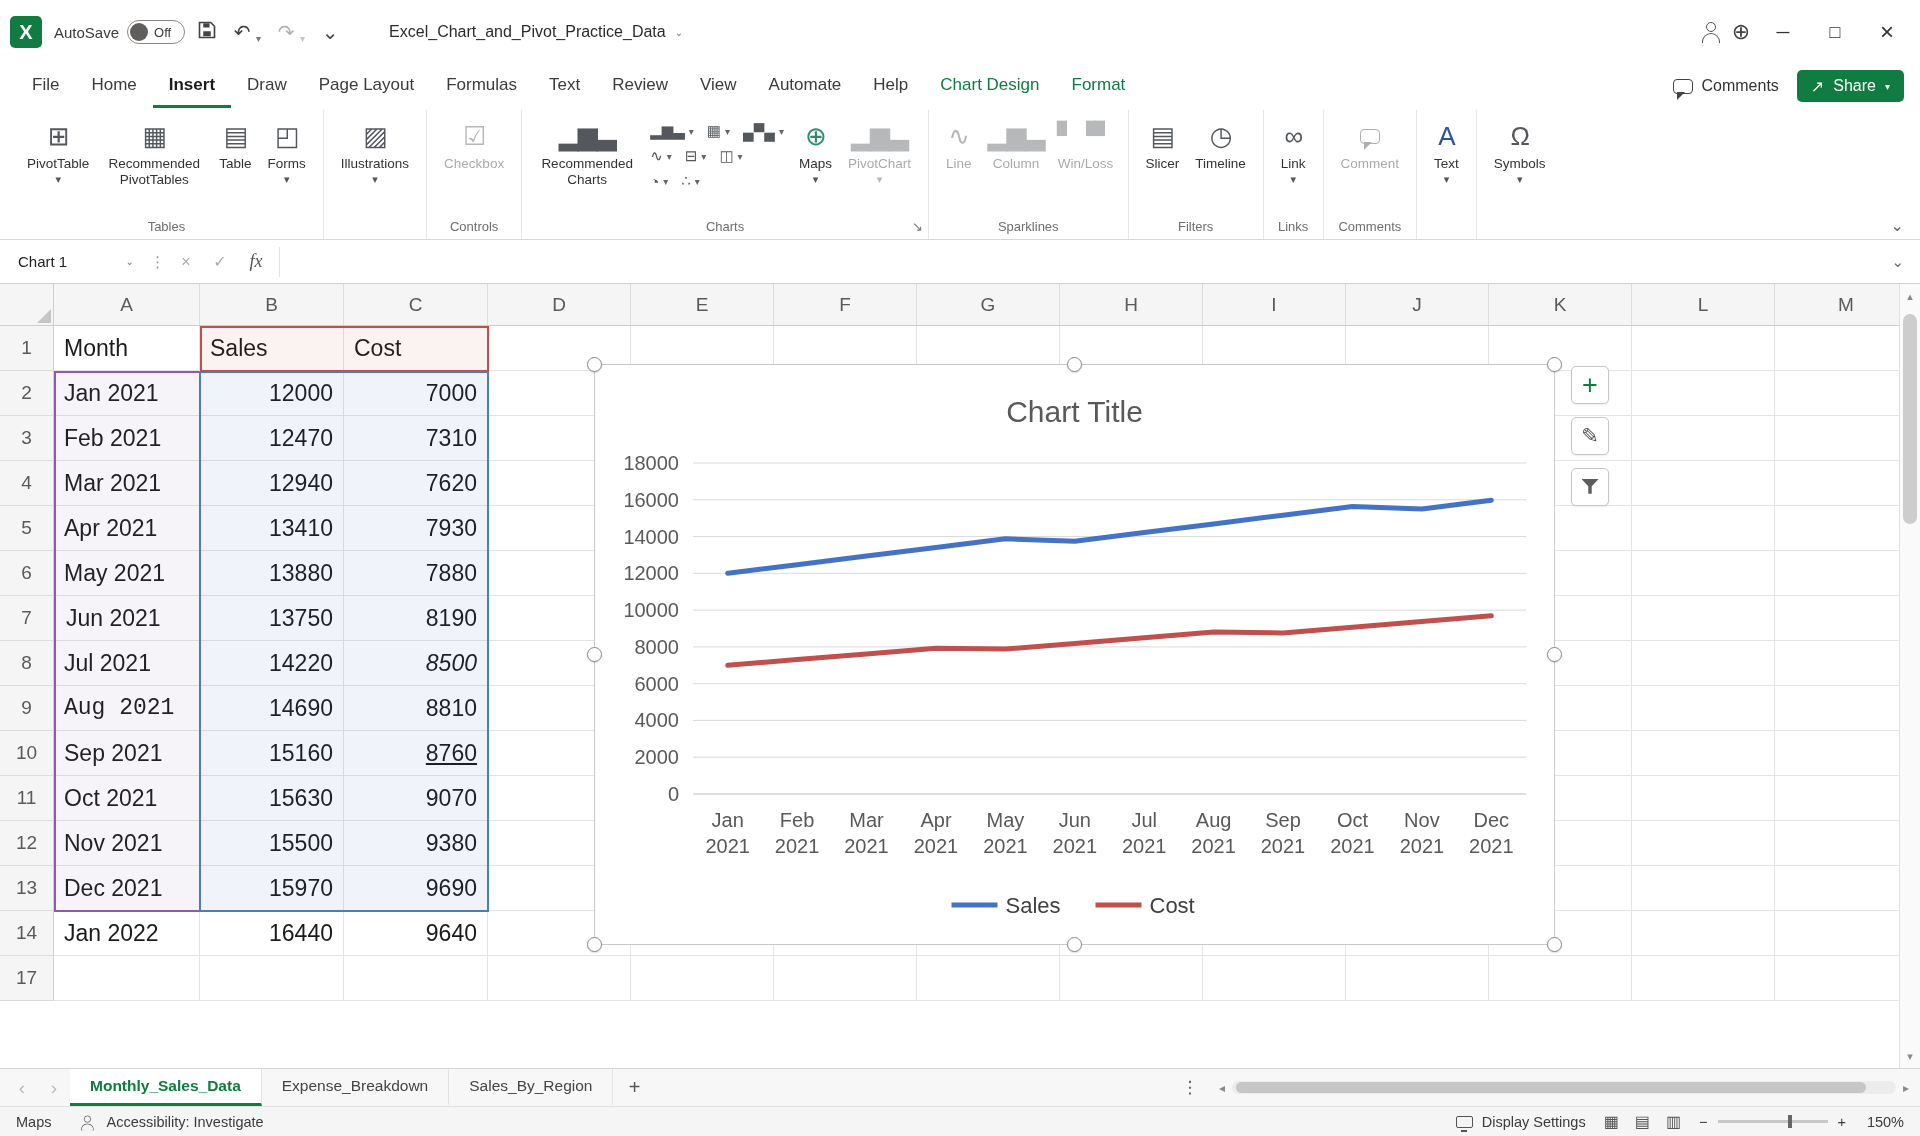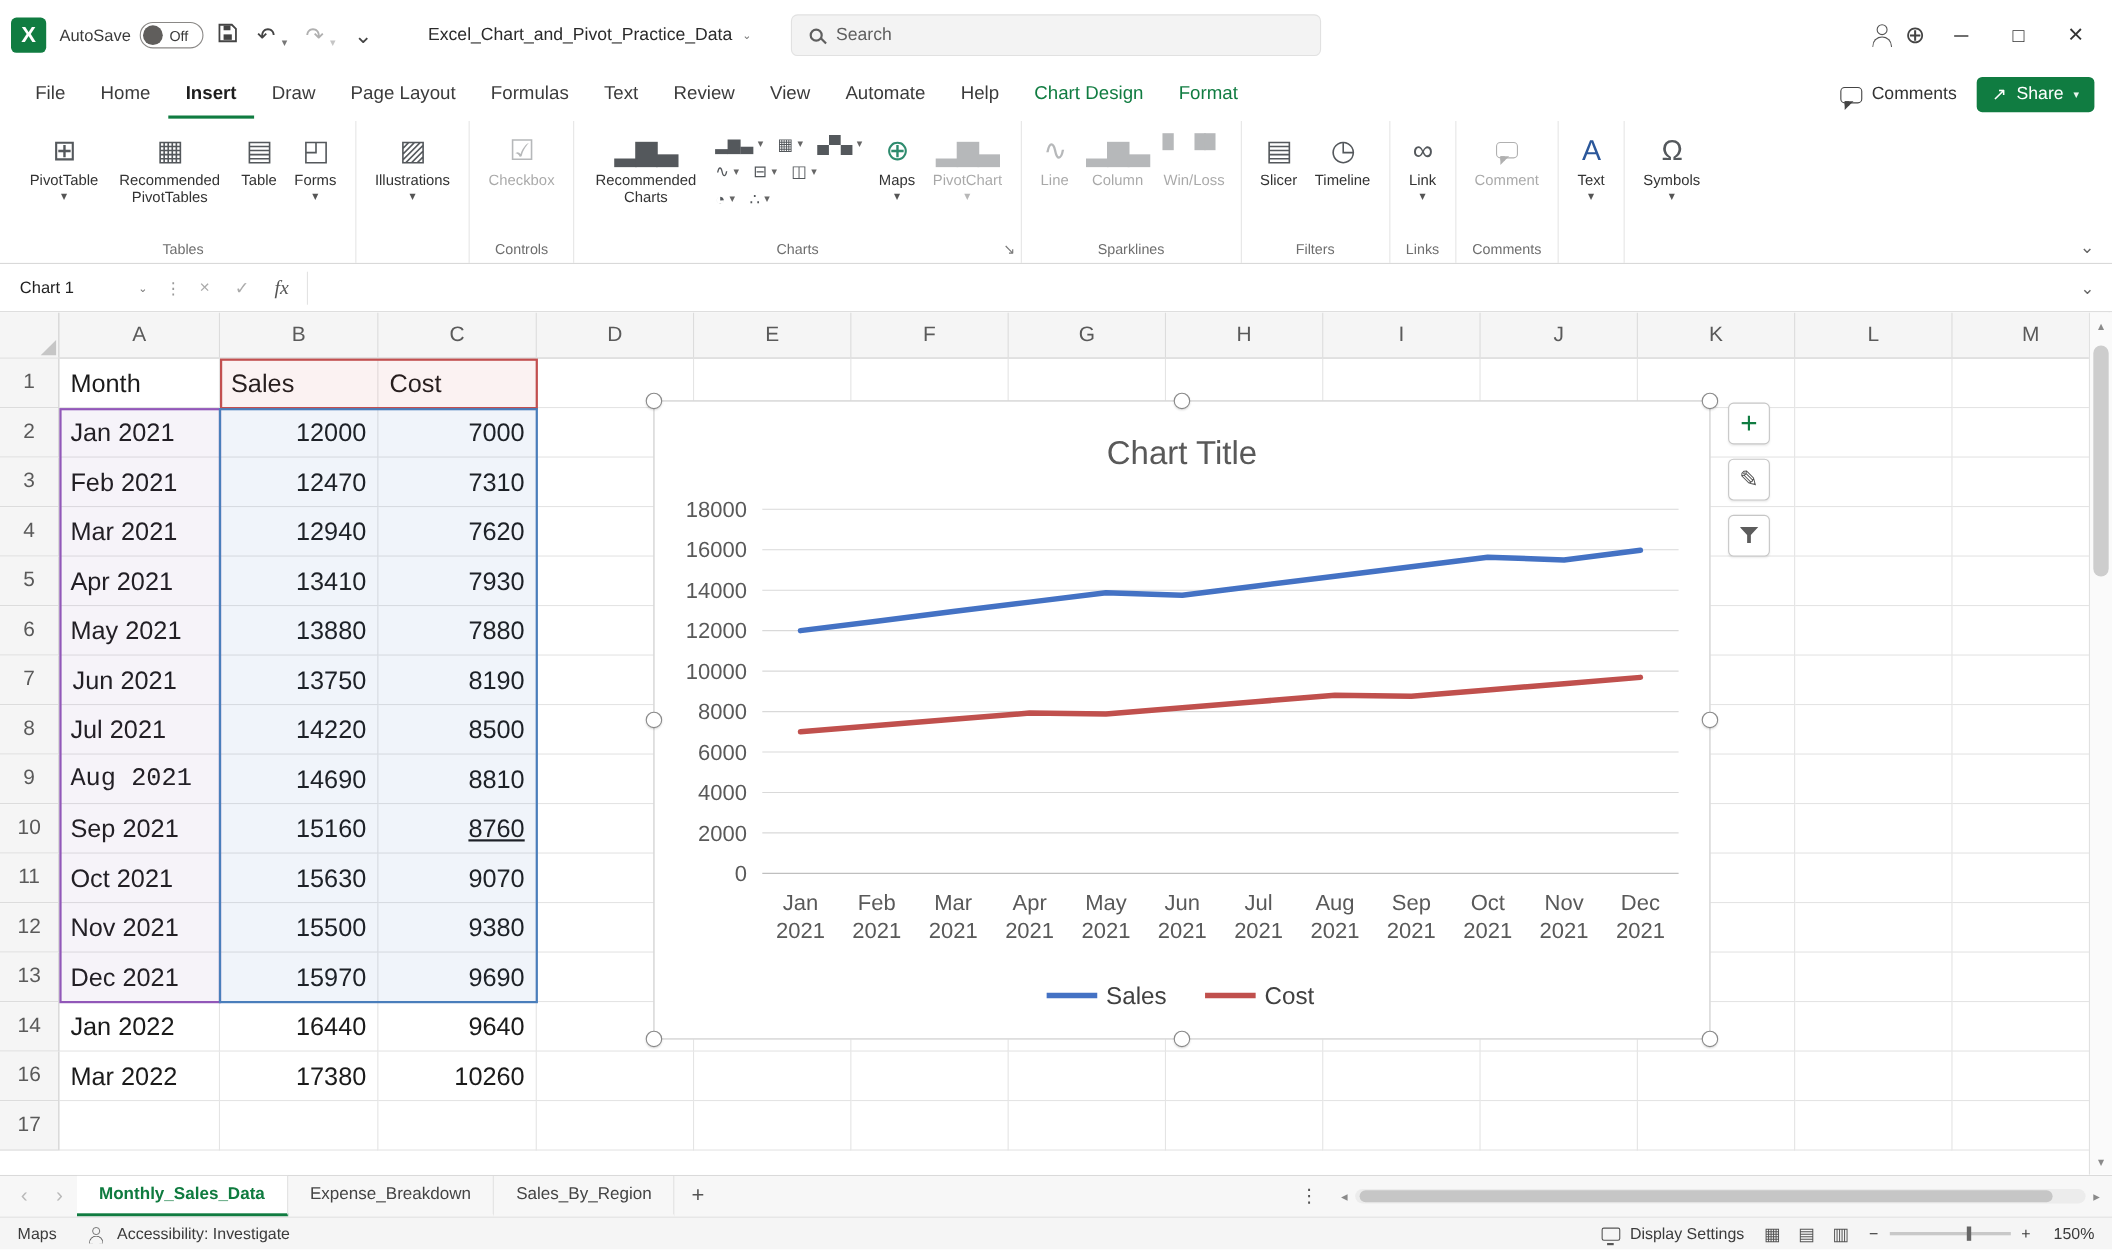--- a/index.html
+++ b/index.html
@@ -151,24 +151,20 @@
     <span class="chev">▾</span>
   </span>
   <span class="tb-group disabled">
     <span class="tb-icon">↷</span>
     <span class="chev">▾</span>
   </span>
   <span class="tb-icon">⌄</span>
   <div class="doc-title">
     <span>Excel_Chart_and_Pivot_Practice_Data</span>
     <span class="chev">⌄</span>
-  </div>
-  <div class="search">
-    <span class="mag"></span>
-    <span>Search</span>
   </div>
   <div class="tb-right">
     <span class="person"></span>
     <span class="tb-icon" style="font-size:22px">⊕</span>
     <span class="winbtn">─</span>
     <span class="winbtn">□</span>
     <span class="winbtn" style="font-size:24px">×</span>
   </div>
 </div>
 
@@ -503,21 +499,21 @@
         <div class="cell" style="width: 143px;"></div>
         <div class="cell" style="width: 143px;"></div>
         <div class="cell" style="width: 143px;"></div>
         <div class="cell" style="width: 143px;"></div>
         <div class="cell" style="width: 143px;"></div>
       </div>
       <div class="grow">
         <div class="rhead">8</div>
         <div class="cell" style="width: 146px;">Jul 2021</div>
         <div class="cell num" style="width: 144px;">14220</div>
-        <div class="cell num" style="width: 144px;">8500</div>
+        <div class="cell num" style="width: 144px; font-style: italic;">8500</div>
         <div class="cell" style="width: 143px;"></div>
         <div class="cell" style="width: 143px;"></div>
         <div class="cell" style="width: 143px;"></div>
         <div class="cell" style="width: 143px;"></div>
         <div class="cell" style="width: 143px;"></div>
         <div class="cell" style="width: 143px;"></div>
         <div class="cell" style="width: 143px;"></div>
         <div class="cell" style="width: 143px;"></div>
         <div class="cell" style="width: 143px;"></div>
         <div class="cell" style="width: 143px;"></div>
@@ -600,36 +596,20 @@
         <div class="cell" style="width: 143px;"></div>
         <div class="cell" style="width: 143px;"></div>
         <div class="cell" style="width: 143px;"></div>
         <div class="cell" style="width: 143px;"></div>
       </div>
       <div class="grow">
         <div class="rhead">14</div>
         <div class="cell" style="width: 146px;">Jan 2022</div>
         <div class="cell num" style="width: 144px;">16440</div>
         <div class="cell num" style="width: 144px;">9640</div>
-        <div class="cell" style="width: 143px;"></div>
-        <div class="cell" style="width: 143px;"></div>
-        <div class="cell" style="width: 143px;"></div>
-        <div class="cell" style="width: 143px;"></div>
-        <div class="cell" style="width: 143px;"></div>
-        <div class="cell" style="width: 143px;"></div>
-        <div class="cell" style="width: 143px;"></div>
-        <div class="cell" style="width: 143px;"></div>
-        <div class="cell" style="width: 143px;"></div>
-        <div class="cell" style="width: 143px;"></div>
-      </div>
-      <div class="grow">
-        <div class="rhead">16</div>
-        <div class="cell" style="width: 146px;">Mar 2022</div>
-        <div class="cell num" style="width: 144px;">17380</div>
-        <div class="cell num" style="width: 144px;">10260</div>
         <div class="cell" style="width: 143px;"></div>
         <div class="cell" style="width: 143px;"></div>
         <div class="cell" style="width: 143px;"></div>
         <div class="cell" style="width: 143px;"></div>
         <div class="cell" style="width: 143px;"></div>
         <div class="cell" style="width: 143px;"></div>
         <div class="cell" style="width: 143px;"></div>
         <div class="cell" style="width: 143px;"></div>
         <div class="cell" style="width: 143px;"></div>
         <div class="cell" style="width: 143px;"></div>

